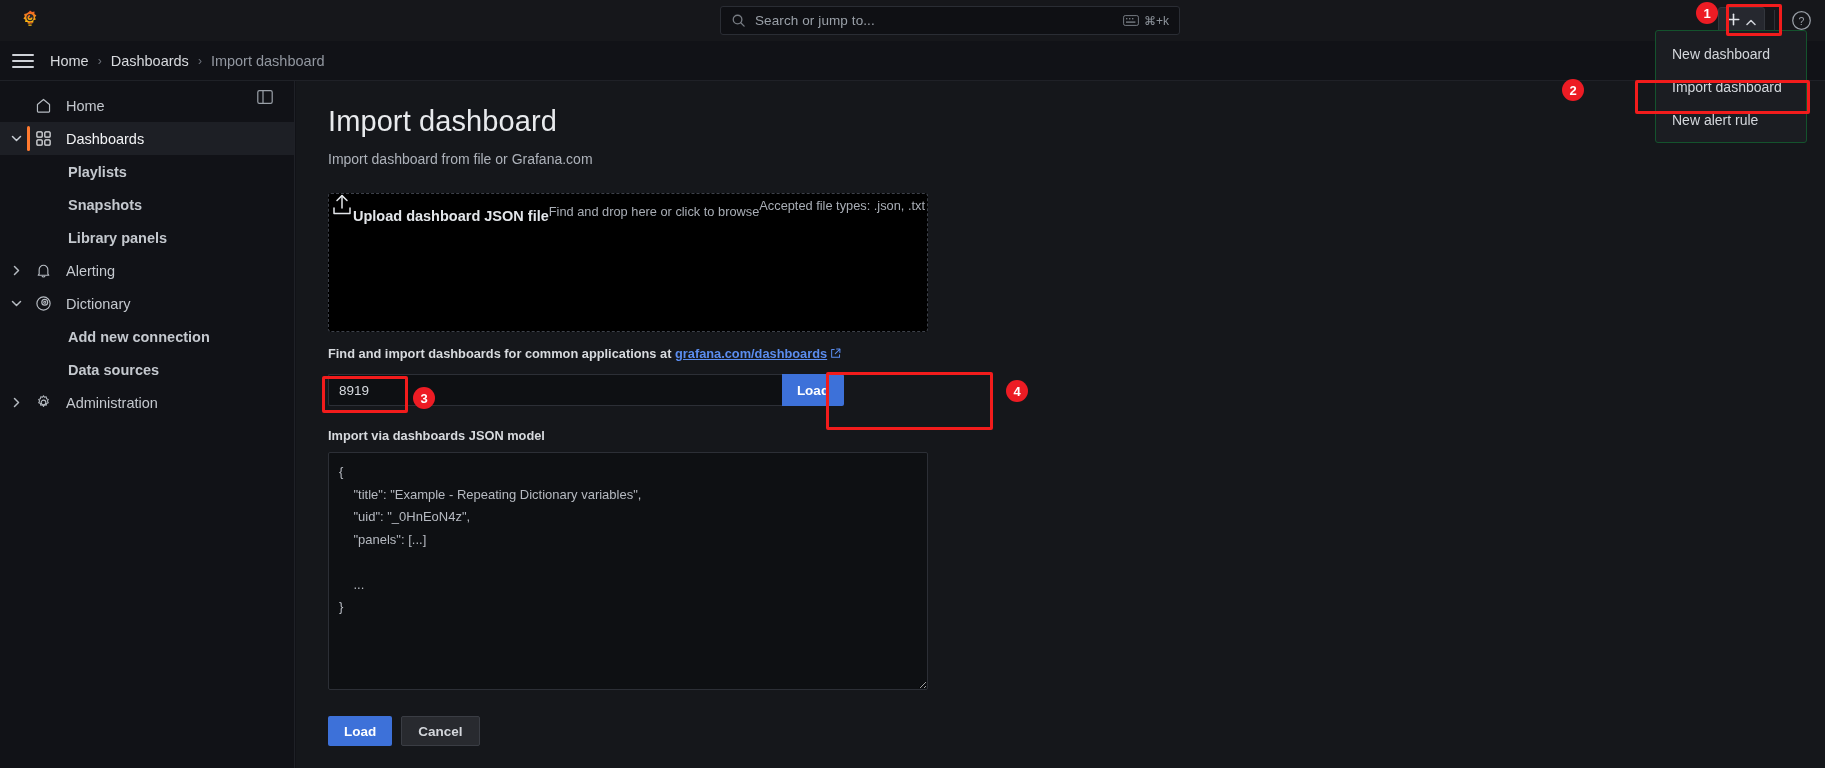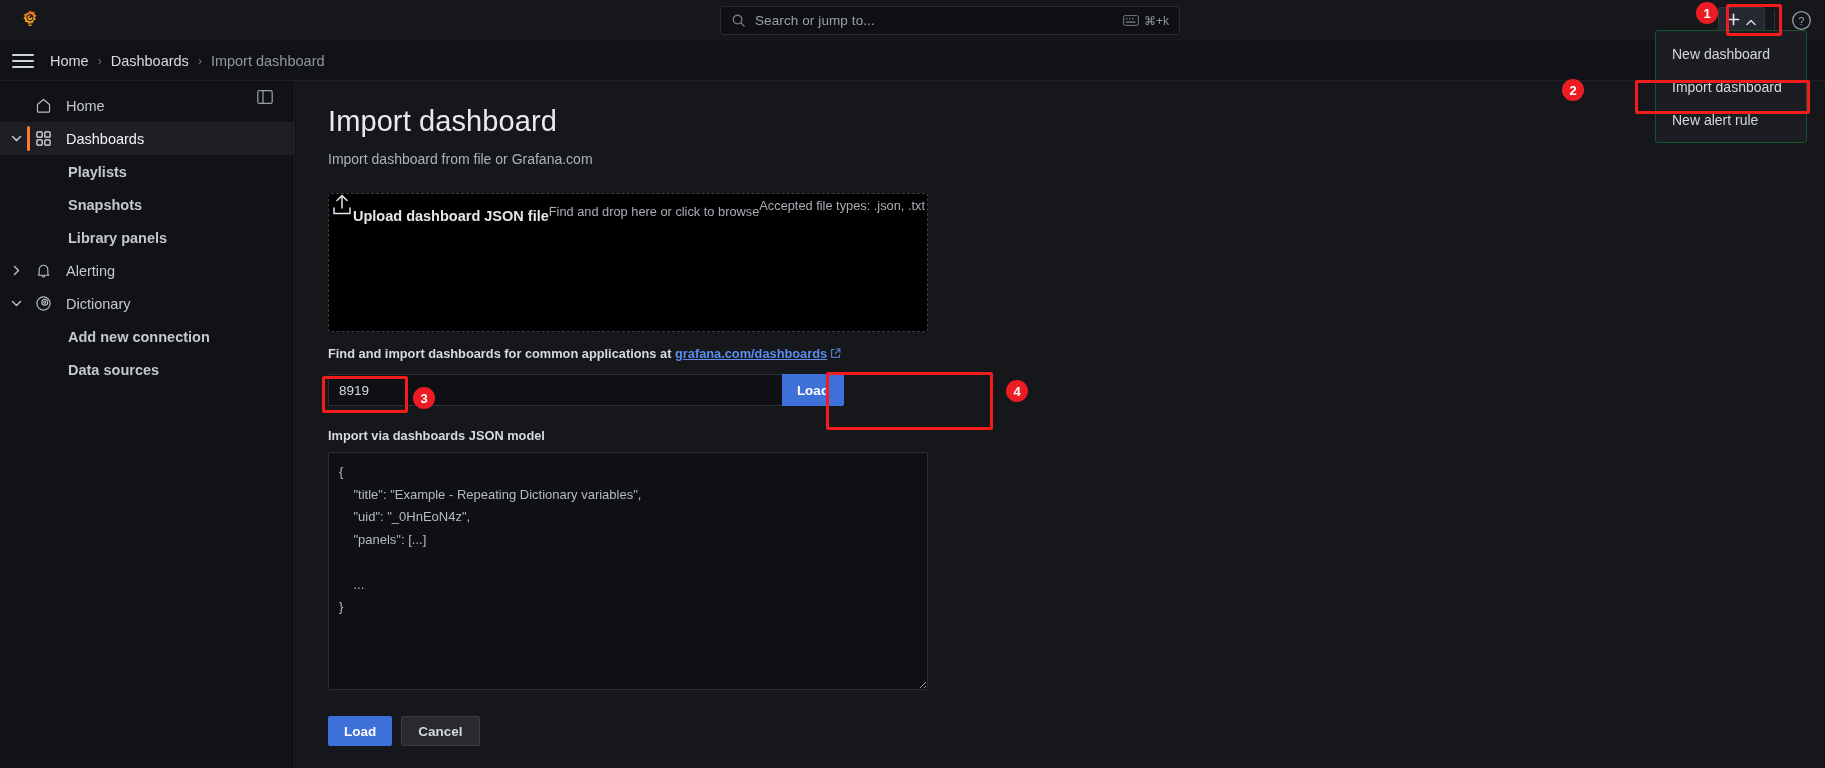--- a/index.html
+++ b/index.html
@@ -311,20 +311,34 @@
       </span>
       <span class="nav-label">Dictionary</span>
     </div>
     <div class="navrow child">
       <span class="nav-label">Add new connection</span>
     </div>
     <div class="navrow child">
       <span class="nav-label">Data sources</span>
     </div>
 
+    <div class="navrow">
+      <span class="chev">
+        <svg width="9" height="11" viewBox="0 0 9 11">
+            <polyline points="2.5,1.5 6.5,5.5 2.5,9.5" fill="none" stroke="#b6bbc2" stroke-width="1.5" stroke-linecap="round" stroke-linejoin="round"></polyline>
+          </svg>
+      </span>
+      <span class="nav-ico">
+        <svg width="17" height="17" viewBox="0 0 18 18">
+            <circle cx="9" cy="9" r="2.5" fill="none" stroke="#b6bbc2" stroke-width="1.2"></circle>
+            <path d="M9 1.8l1 1.7 1.9-.5.3 2 1.9.8-1 1.7 1 1.7-1.9.8-.3 2-1.9-.5-1 1.7-1-1.7-1.9.5-.3-2-1.9-.8 1-1.7-1-1.7 1.9-.8.3-2 1.9.5z" fill="none" stroke="#b6bbc2" stroke-width="1.1" stroke-linejoin="round"></path>
+          </svg>
+      </span>
+      <span class="nav-label">Administration</span>
+    </div>
   </div>
 
   <div class="main">
     <div class="content">
       <h1 class="page-title">Import dashboard</h1>
       <div class="page-sub">Import dashboard from file or Grafana.com</div>
 
       <div class="dropzone">
         <span>
           <svg width="22" height="24" viewBox="0 0 22 24">

